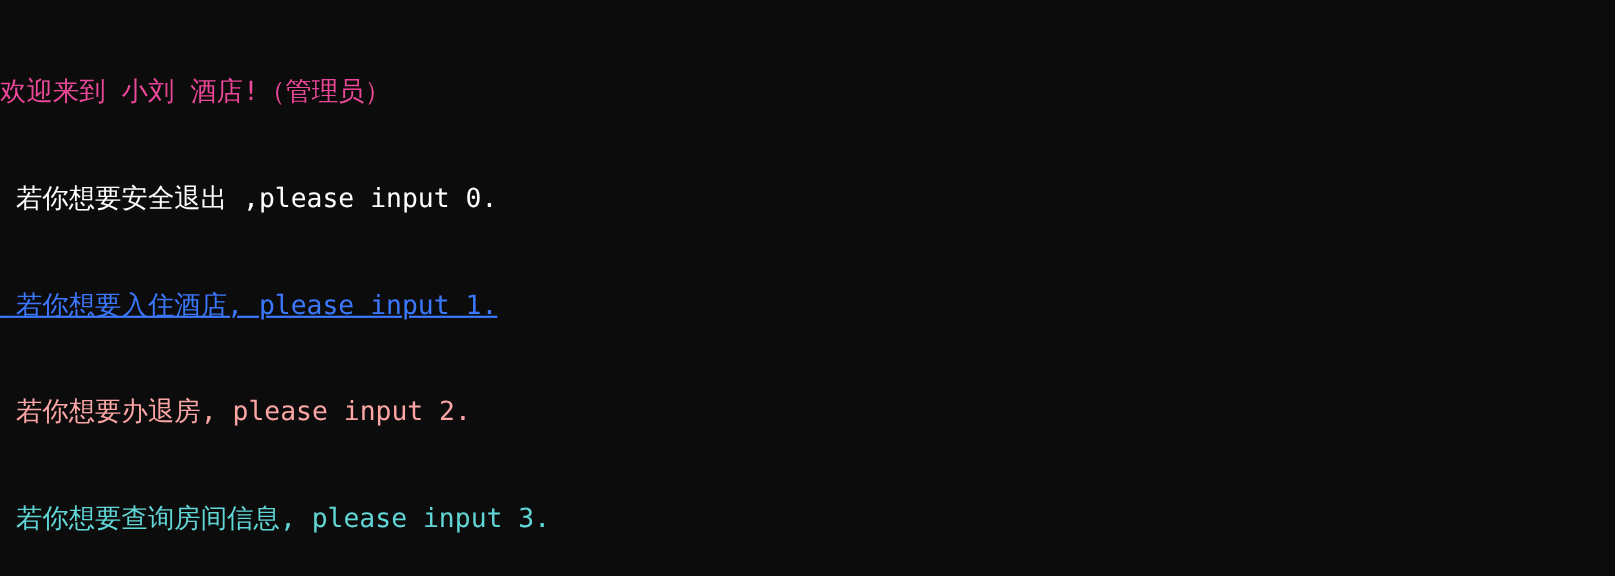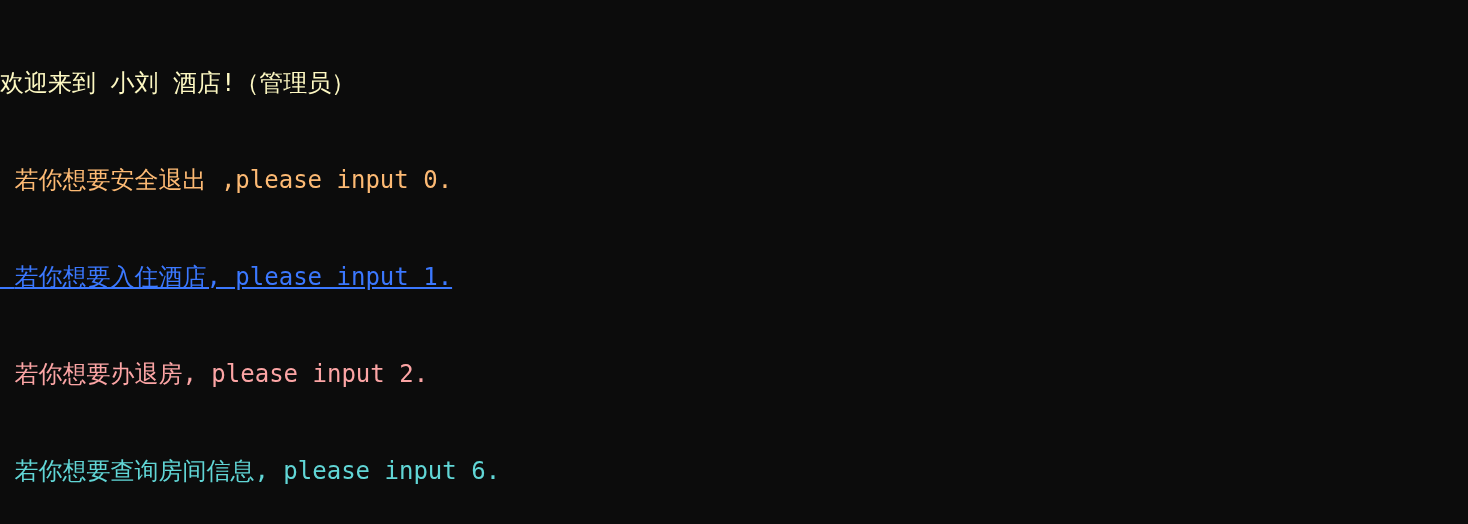--- a/index.html
+++ b/index.html
@@ -17,33 +17,33 @@
       overflow: hidden;
       padding: 0;
     }
     .terminal {
       padding: 2px 0 0 0;
       white-space: pre;
     }
     .line {
       display: block;
     }
-    .cyan { color: #fef9c3; }
-    .yellow { color: #fdba74; }
+    .cyan { color: #ec4899; }
+    .yellow { color: #ffffff; }
     .blue { color: #3b78ff; text-decoration: underline; }
     .magenta { color: #fca5a5; }
     .teal { color: #61d6d6; }
     @keyframes blink {
       50% { opacity: 0; }
     }
   </style>
 </head>
 <body>
 
 <div class="terminal">
   <span class="line cyan"><span>欢迎来到 小刘 酒店!（管理员）</span></span>
   <span class="line yellow"><span> </span><span>若你想要安全退出 ,please input 0.</span></span>
   <span class="line blue"><span> </span><span>若你想要入住酒店, please input 1.</span></span>
   <span class="line magenta"><span> </span><span>若你想要办退房, please input 2.</span></span>
-  <span class="line teal"><span> </span><span>若你想要查询房间信息, please input 6.</span></span>
+  <span class="line teal"><span> </span><span>若你想要查询房间信息, please input 3.</span></span>
   
   
 </div>
 
 </body></html>

